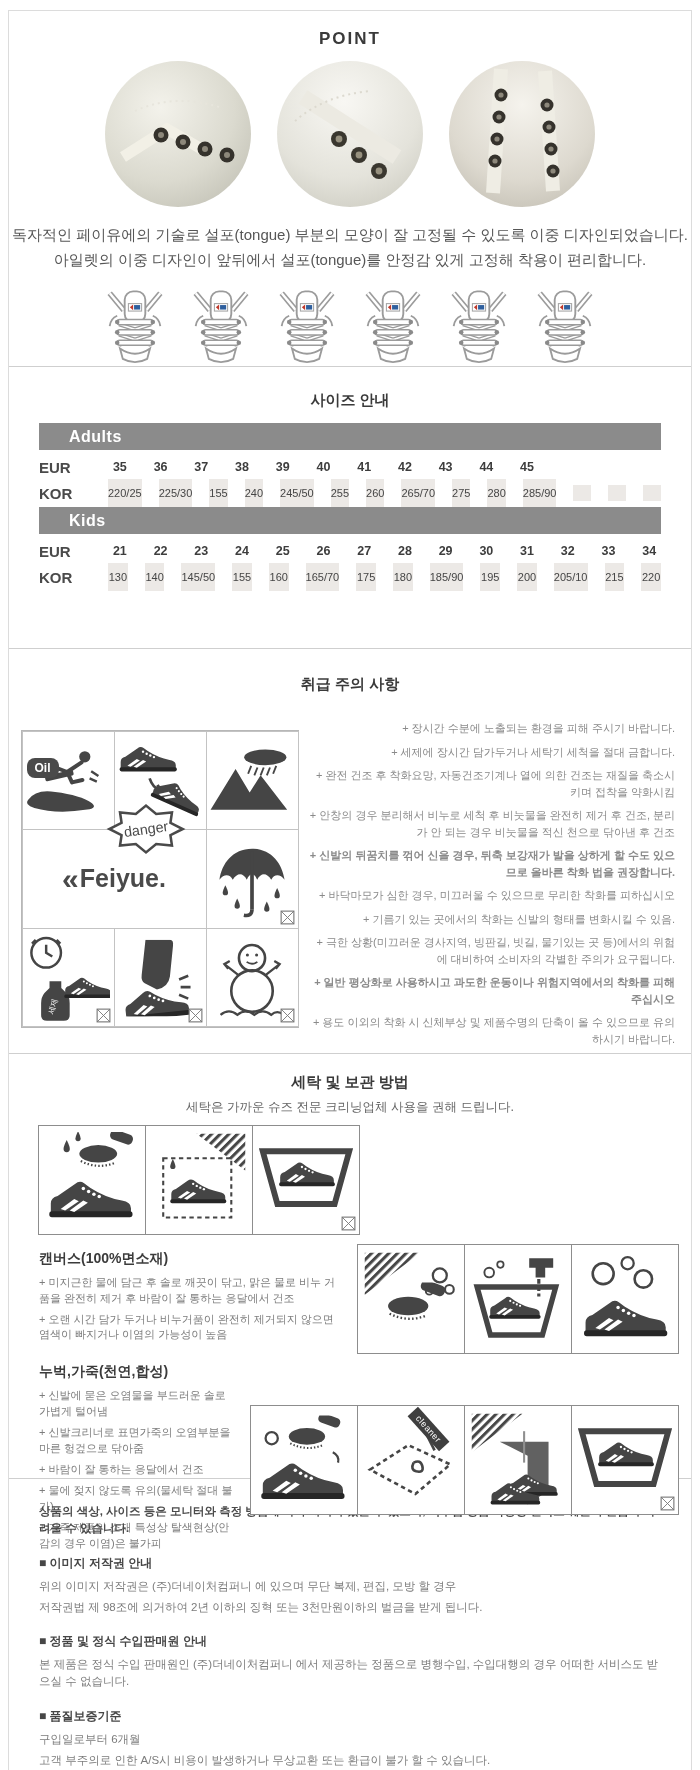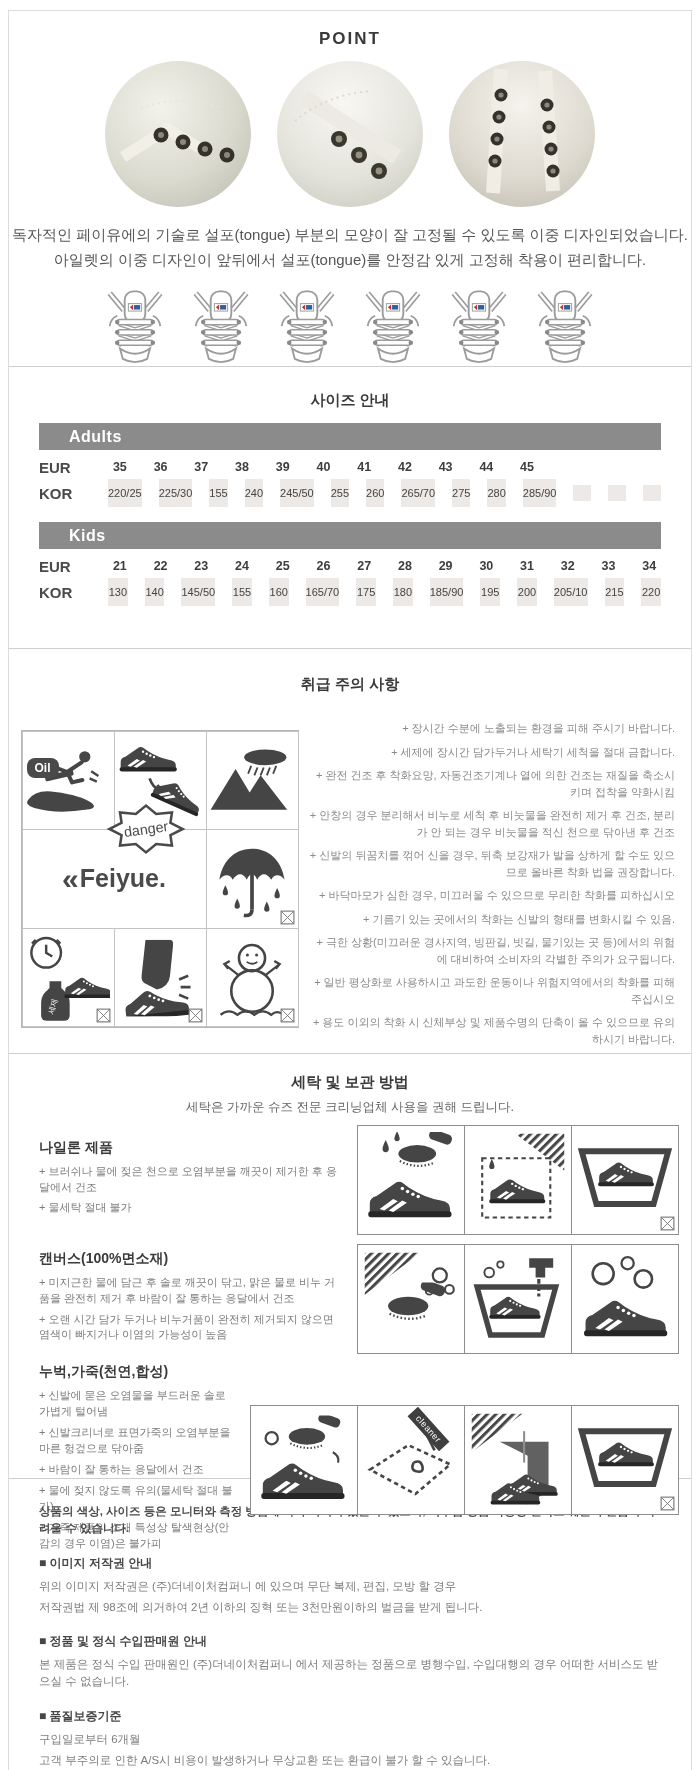--- a/index.html
+++ b/index.html
@@ -42,21 +42,21 @@
              display:flex;align-items:center;justify-content:center;overflow:hidden;}
   .span2{grid-column:1 / span 2;}
   .oil-tag{position:absolute;left:4px;top:26px;background:#4a4a4a;color:#fff;font-size:12px;
            font-weight:bold;padding:3px 8px;border-radius:8px;}
   .brand-logo{display:flex;align-items:center;gap:4px;color:#4a4a4a;font-weight:bold;font-size:25px;}
   .brand-logo .chev{font-size:30px;letter-spacing:-3px;line-height:1;}
   .danger-burst{position:absolute;left:68px;top:62px;width:112px;height:72px;}
   .xmark{position:absolute;right:3px;bottom:3px;width:15px;height:15px;}
   .care-bullets{flex:1;padding:6px 6px 0 10px;text-align:right;font-size:11px;color:#8a8a8a;line-height:1.5;}
   .care-bullets p{margin:0 0 7px;}
-  .care-bullets p.gap{margin-top:1px;}
+  .care-bullets p.gap{margin-top:1px;font-weight:bold;}
 
   .wash-title{margin-top:19px;font-size:15px;}
   .wash-sub{margin-top:7px;text-align:center;font-size:12.5px;color:#666;}
   .wash-row{display:flex;align-items:center;margin:9px 12px 0 30px;}
   .wash-text{flex:1;padding-right:14px;}
   .wash-text h4{margin:0 0 7px;font-size:14px;font-weight:bold;color:#3b3b3b;}
   .wash-text p{margin:0 0 5px;font-size:11px;color:#7d7d7d;line-height:1.45;}
   .panels{display:flex;flex:none;}
   .panel{width:106px;height:108px;border:1px solid #8d8d8d;margin-left:-1px;background:#fff;
          position:relative;display:flex;align-items:center;justify-content:center;}
@@ -297,21 +297,21 @@
         <span class="cell">260</span>
         <span class="cell">265/70</span>
         <span class="cell">275</span>
         <span class="cell">280</span>
         <span class="cell">285/90</span>
         <span class="cell"></span>
         <span class="cell"></span>
         <span class="cell"></span>
       </div>
 
-      <div class="size-bar" style="margin-top:15px;">Kids</div>
+      <div class="size-bar" style="margin-top:0;">Kids</div>
       <div class="size-row eur-row">
         <span class="rlabel">EUR</span>
         <span class="cell">21</span>
         <span class="cell">22</span>
         <span class="cell">23</span>
         <span class="cell">24</span>
         <span class="cell">25</span>
         <span class="cell">26</span>
         <span class="cell">27</span>
         <span class="cell">28</span>
@@ -422,25 +422,20 @@
           <p>+ 용도 이외의 착화 시 신체부상 및 제품수명의 단축이 올 수 있으므로 유의 하시기 바랍니다.</p>
         </div>
       </div>
     </section>
 
     <section class="sec-wash">
       <div class="center-title wash-title">세탁 및 보관 방법</div>
       <div class="wash-sub">세탁은 가까운 슈즈 전문 크리닝업체 사용을 권해 드립니다.</div>
 
       <div class="wash-row">
-        <div class="wash-text">
-          <h4>나일론 제품</h4>
-          <p>+ 브러쉬나 물에 젖은 천으로 오염부분을 깨끗이 제거한 후 응달에서 건조</p>
-          <p>+ 물세탁 절대 불가</p>
-        </div>
         <div class="panels">
           <div class="panel">
             <svg width="96" height="96" viewBox="0 0 110 110">
               <use href="#brushsym" x="30" y="0" width="76" height="50"></use>
               <use href="#droplet" x="20" y="8" width="12" height="17"></use>
               <use href="#droplet" x="34" y="-2" width="10" height="14"></use>
               <use href="#shoe" x="0" y="48" width="104" height="56"></use>
             </svg>
           </div>
           <div class="panel">

